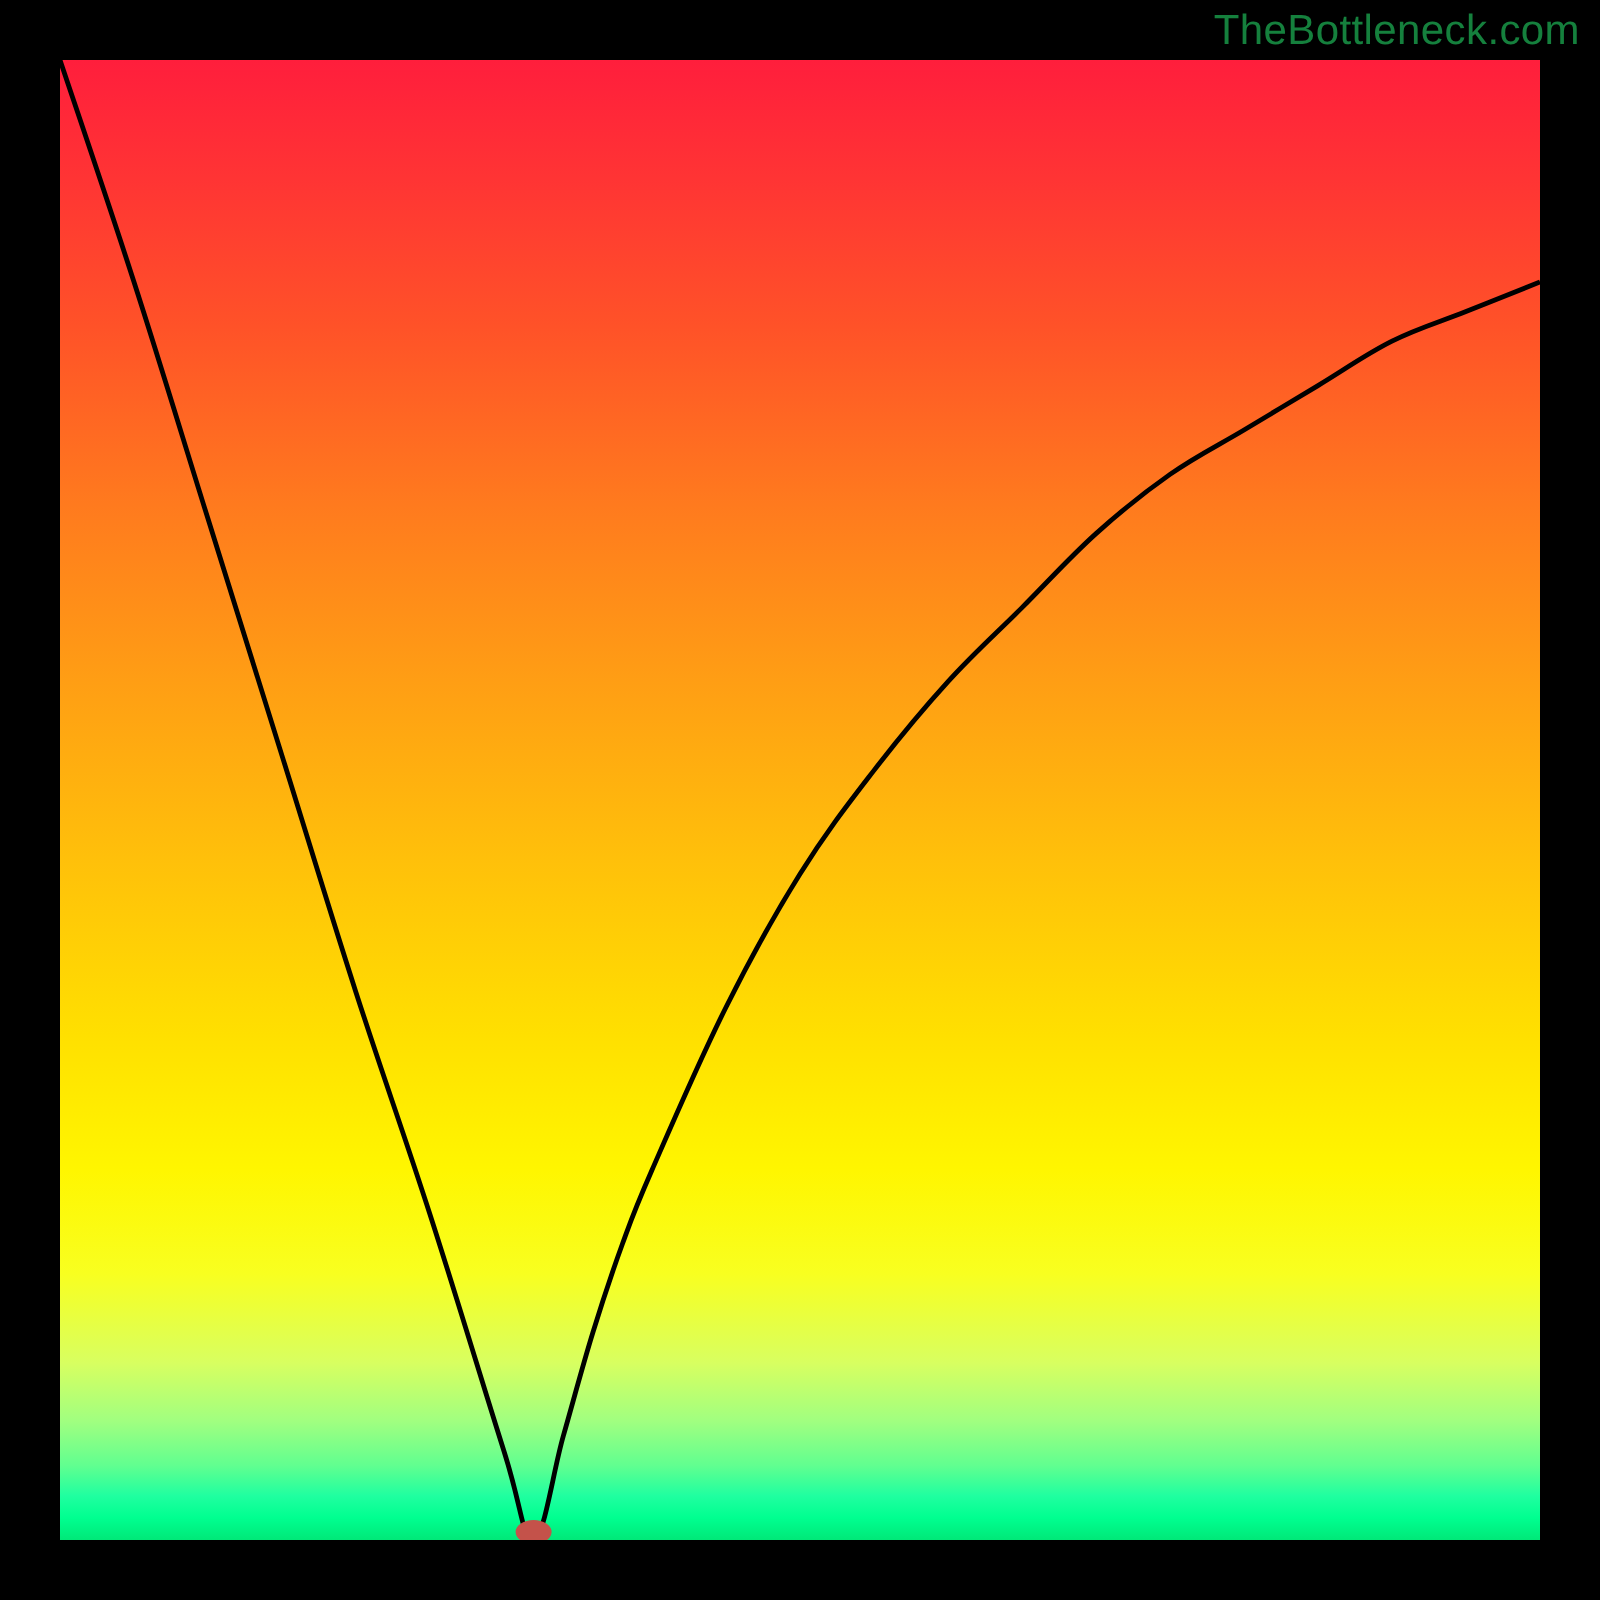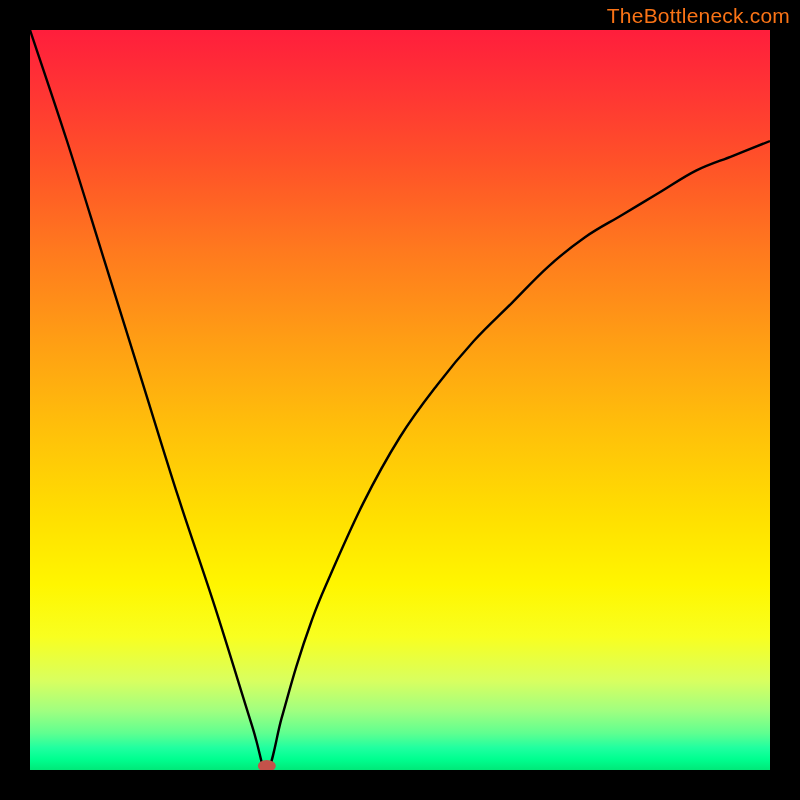--- a/index.html
+++ b/index.html
@@ -49,21 +49,21 @@
     height: 100%;
   }
   .minimum-dot {
     fill: #c4524a;
     stroke: none;
   }
   .attribution {
     position: absolute;
     top: 4px;
     right: 10px;
-    color: #f97316;
+    color: #15803d;
     font-size: 21px;
     font-weight: 500;
     letter-spacing: 0.2px;
   }
 </style>
 </head>
 <body>
 
 <div class="chart-container">
 

